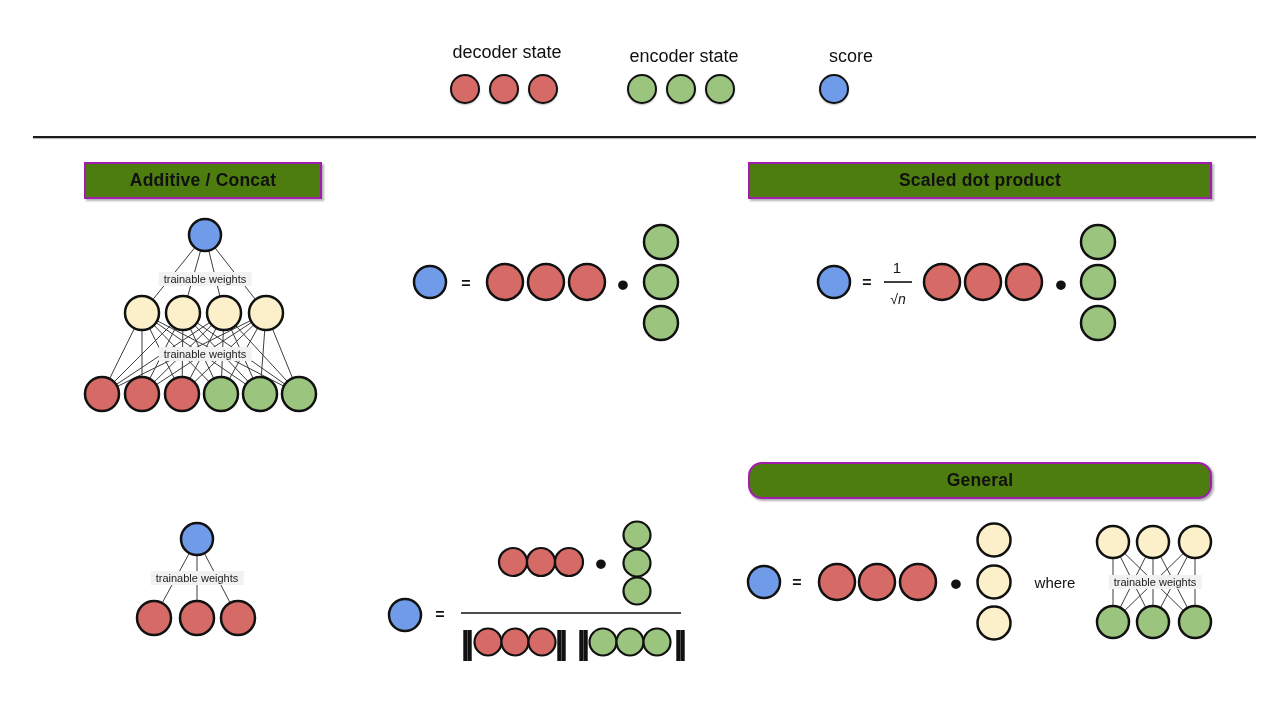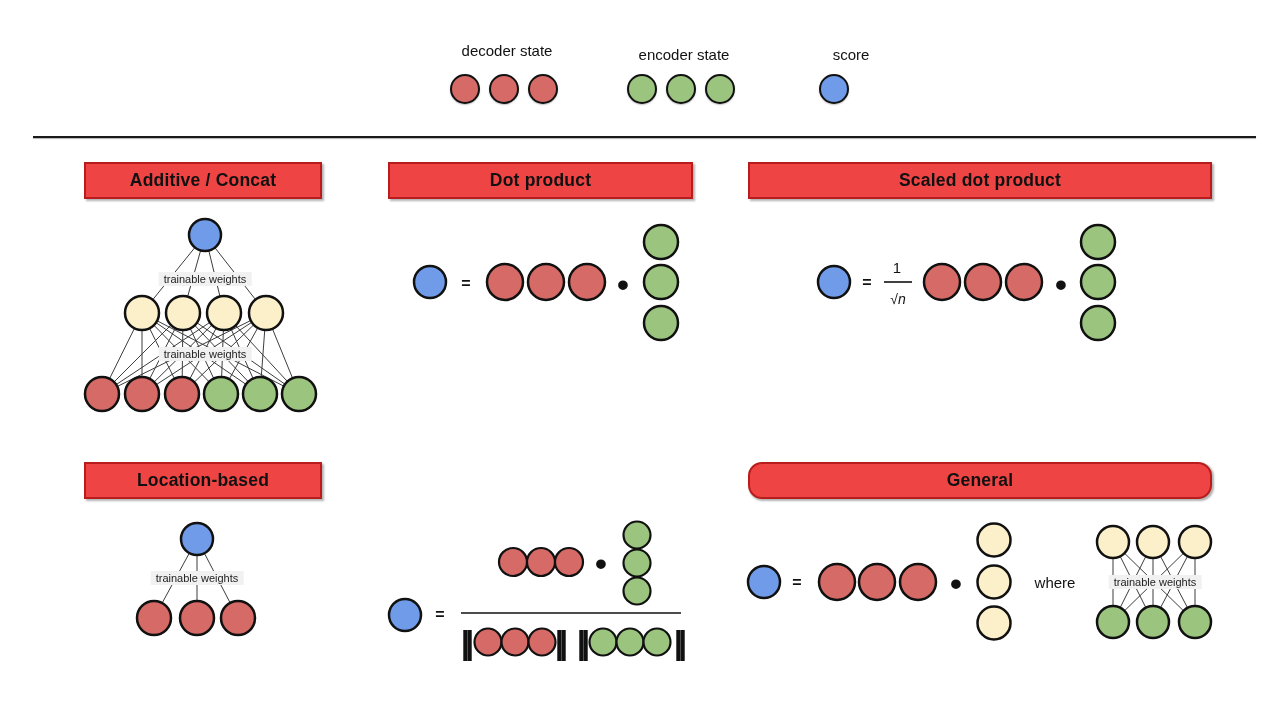--- a/index.html
+++ b/index.html
@@ -1,33 +1,33 @@
 <!DOCTYPE html>
 <html style="--decoder-red: #d56a66; --encoder-green: #9bc47e; --score-blue: #6f9be8; --weights-cream: #fbf0c9; --outline: #111111; --connector: #3d3d3d; --label-bg: #f1f1f1;"><head>
 <meta charset="utf-8">
 <style>
   html,body { margin:0; padding:0; background:#fff; }
   .stage {
     position:relative; width:1280px; height:712px; background:#ffffff;
     overflow:hidden; font-family:"Liberation Sans","DejaVu Sans",sans-serif; color:#111;
   }
   
-  .legend-label { position:absolute; transform:translateX(-50%); font-size:15px; color:#111; white-space:nowrap; }
+  .legend-label { position:absolute; transform:translateX(-50%); font-size:18px; color:#111; white-space:nowrap; }
   .legend-row { position:absolute; display:flex; gap:9px; }
   .lc { width:26px; height:26px; border:2.5px solid var(--outline); border-radius:50%;
         box-shadow:0 1px 1.5px rgba(0,0,0,.25); }
   .lc.red   { background:var(--decoder-red); }
   .lc.green { background:var(--encoder-green); }
   .lc.blue  { background:var(--score-blue); }
   
   .divider { position:absolute; left:33px; top:136px; width:1223px; height:2px; background:#1a1a1a;
              box-shadow:0 1px 1px rgba(0,0,0,.3); }
   
   .title-box {
-    position:absolute; height:33px; border:2px solid #b91c1c; background:#ef4444;
+    position:absolute; height:33px; border:2px solid #a21caf; background:#4d7c0f;
     display:flex; align-items:center; justify-content:center;
     font-weight:bold; font-size:17.5px; letter-spacing:.2px;
     box-shadow:1.5px 1.5px 2px rgba(0,0,0,.3);
   }
   
   .panel-svg { position:absolute; overflow:visible; }
   .panel-svg circle.node { stroke:var(--outline); stroke-width:2.5; }
   .panel-svg circle.sm   { stroke-width:2.2; }
   .panel-svg .red   { fill:var(--decoder-red); }
   .panel-svg .green { fill:var(--encoder-green); }
@@ -69,23 +69,21 @@
   </div>
 
   <div class="legend-label" style="left:835px; top:46px;margin-left:16px;">score</div>
   <div class="legend-row" style="left:819px; top:74px;">
     <div class="lc blue"></div>
   </div>
 
   <div class="divider"></div>
 
   <div class="title-box" style="left:84px; top:162px; width:234px;">Additive / Concat</div>
-  <div class="title-box" style="left:388px; top:162px; width:301px;">Dot product</div>
   <div class="title-box" style="left:748px; top:162px; width:460px;">Scaled dot product</div>
-  <div class="title-box" style="left:84px; top:462px; width:234px;">Location-based</div>
   <div class="title-box" style="left:748px; top:462px; width:460px;border-radius:14px;">General</div>
 
   <svg class="panel-svg" style="left:70px; top:208px;" width="270" height="210" viewBox="0 0 270 210">
     <g>
       <line class="conn" x1="135" y1="27" x2="72" y2="105"></line>
         <line class="conn" x1="135" y1="27" x2="113" y2="105"></line>
       <line class="conn" x1="135" y1="27" x2="154" y2="105"></line>
         <line class="conn" x1="135" y1="27" x2="196" y2="105"></line>
       <line class="conn" x1="72" y1="105" x2="32" y2="186"></line>
         <line class="conn" x1="72" y1="105" x2="72" y2="186"></line>

